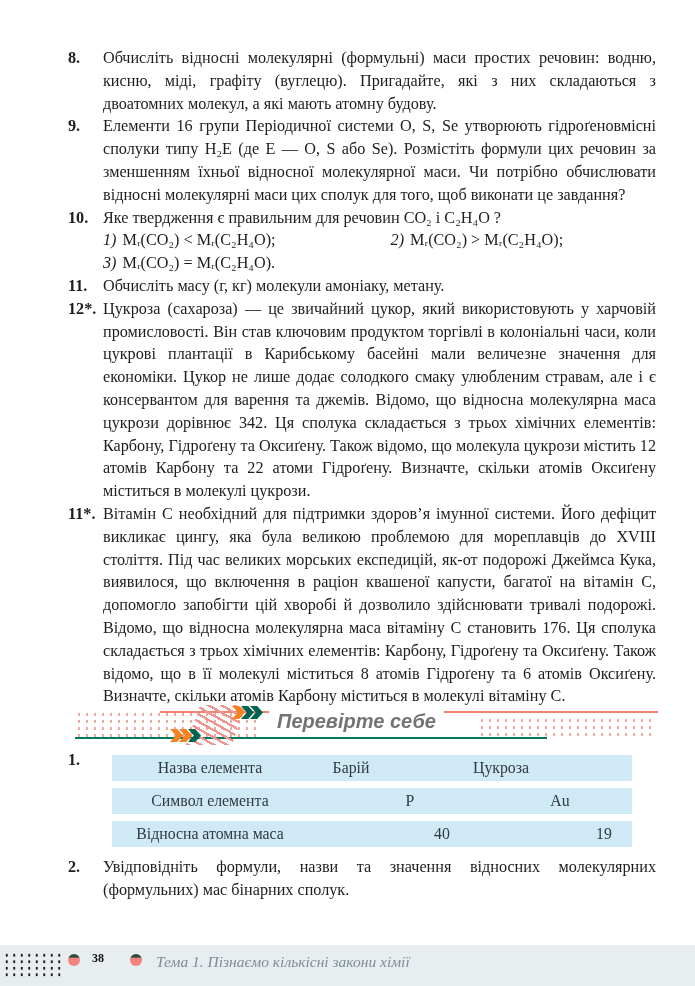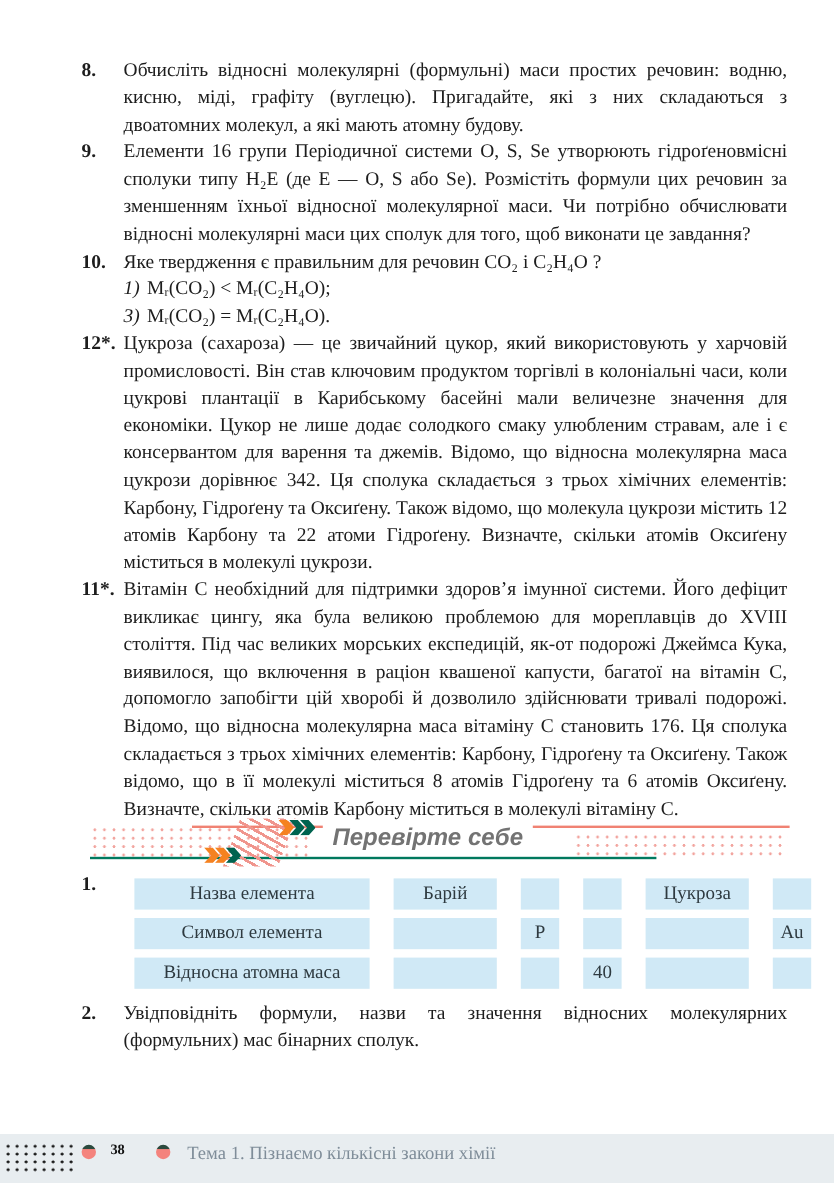--- a/index.html
+++ b/index.html
@@ -47,41 +47,41 @@
     font-family:"Liberation Sans","DejaVu Sans",sans-serif;
     font-weight:bold; font-style:italic; font-size:20px; color:#737373;
     white-space:nowrap; background:#ffffff; padding:0 8px;
   }
 
   
   .citem { display:flex; align-items:flex-start; }
   .ctable {
     display:grid;
     grid-template-columns:196px 86px 32px 32px 86px 32px 56px;
-    gap:7px 20px; margin:6px 0 9px 9px; width:544px;
+    gap:7px 0; margin:6px 0 9px 9px; width:544px;
   }
   .tcell {
     background:#d0e9f6; height:26px; line-height:26px; text-align:center;
     font-size:15.8px; color:#2e3a40; overflow:hidden;
   }
 
   
   .footer { position:absolute; left:0; bottom:0; width:695px; height:41px; background:#e8edf0; }
   .footer-dots {
     position:absolute; left:3px; top:7px; width:58px; height:25px;
     background-image:radial-gradient(circle, #1c1c1c 1.15px, rgba(0,0,0,0) 1.35px);
     background-size:7.5px 6.5px;
   }
   .marker-dot {
     position:absolute; top:9px; width:12px; height:12px; border-radius:50%;
     background:linear-gradient(180deg, #2b4a3e 0%, #2b4a3e 27%, #f4837d 33%, #f4837d 100%);
   }
   .marker-dot.m1 { left:68px; } .marker-dot.m2 { left:130px; }
   .footer-page { position:absolute; left:92px; top:6px; font-weight:bold; font-size:12px; color:#111; }
-  .footer-chapter { position:absolute; left:156px; top:8px; font-size:15.5px; color:#7f8d99; white-space:nowrap; }
+  .footer-chapter { position:absolute; left:156px; top:8px; font-style:italic; font-size:15.5px; color:#7f8d99; white-space:nowrap; }
 </style>
 </head>
 <body>
 
 <div class="page">
   <div class="content">
 
     <div class="problem">
       <span class="pnum">8.</span>
       <div class="ptext">Обчисліть відносні молекулярні (формульні) маси простих речовин: водню, кисню, міді, графіту (вуглецю). Пригадайте, які з них складаються з двоатомних молекул, а які мають атомну будову.</div>
@@ -91,25 +91,30 @@
       <span class="pnum">9.</span>
       <div class="ptext">Елементи 16 групи Періодичної системи O, S, Se утворюють гідроґеновмісні сполуки типу H₂E (де E — O, S або Se). Розмістіть формули цих речовин за зменшенням їхньої відносної молекулярної маси. Чи потрібно обчислювати відносні молекулярні маси цих сполук для того, щоб виконати це завдання?</div>
     </div>
 
     <div class="problem">
       <span class="pnum">10.</span>
       <div class="ptext">
         <div>Яке твердження є правильним для речовин CO₂ і C₂H₄O ?</div>
         <div class="options">
           <span class="opt-a"><span class="opt-marker">1)</span><span>Mᵣ(CO₂) &lt; Mᵣ(C₂H₄O);</span></span>
+          <span class="opt-b"><span class="opt-marker">2)</span><span>Mᵣ(CO₂) &gt; Mᵣ(C₂H₄O);</span></span>
           <span class="opt-c"><span class="opt-marker">3)</span><span>Mᵣ(CO₂) = Mᵣ(C₂H₄O).</span></span>
         </div>
       </div>
     </div>
 
+    <div class="problem">
+      <span class="pnum">11.</span>
+      <div class="ptext">Обчисліть масу (г, кг) молекули амоніаку, метану.</div>
+    </div>
 
     <div class="problem">
       <span class="pnum">12*.</span>
       <div class="ptext">Цукроза (сахароза) — це звичайний цукор, який використовують у харчовій промисловості. Він став ключовим продуктом торгівлі в колоніальні часи, коли цукрові плантації в Карибському басейні мали величезне значення для економіки. Цукор не лише додає солодкого смаку улюбленим стравам, але і є консервантом для варення та джемів. Відомо, що відносна молекулярна маса цукрози дорівнює 342. Ця сполука складається з трьох хімічних елементів: Карбону, Гідроґену та Оксиґену. Також відомо, що молекула цукрози містить 12 атомів Карбону та 22 атоми Гідроґену. Визначте, скільки атомів Оксиґену міститься в молекулі цукрози.</div>
     </div>
 
     <div class="problem">
       <span class="pnum">11*.</span>
       <div class="ptext">Вітамін C необхідний для підтримки здоров’я імунної системи. Його дефіцит викликає цингу, яка була великою проблемою для мореплавців до XVIII століття. Під час великих морських експедицій, як-от подорожі Джеймса Кука, виявилося, що включення в раціон квашеної капусти, багатої на вітамін C, допомогло запобігти цій хворобі й дозволило здійснювати тривалі подорожі. Відомо, що відносна молекулярна маса вітаміну C становить 176. Ця сполука складається з трьох хімічних елементів: Карбону, Гідроґену та Оксиґену. Також відомо, що в її молекулі міститься 8 атомів Гідроґену та 6 атомів Оксиґену. Визначте, скільки атомів Карбону міститься в молекулі вітаміну C.</div>
     </div>

